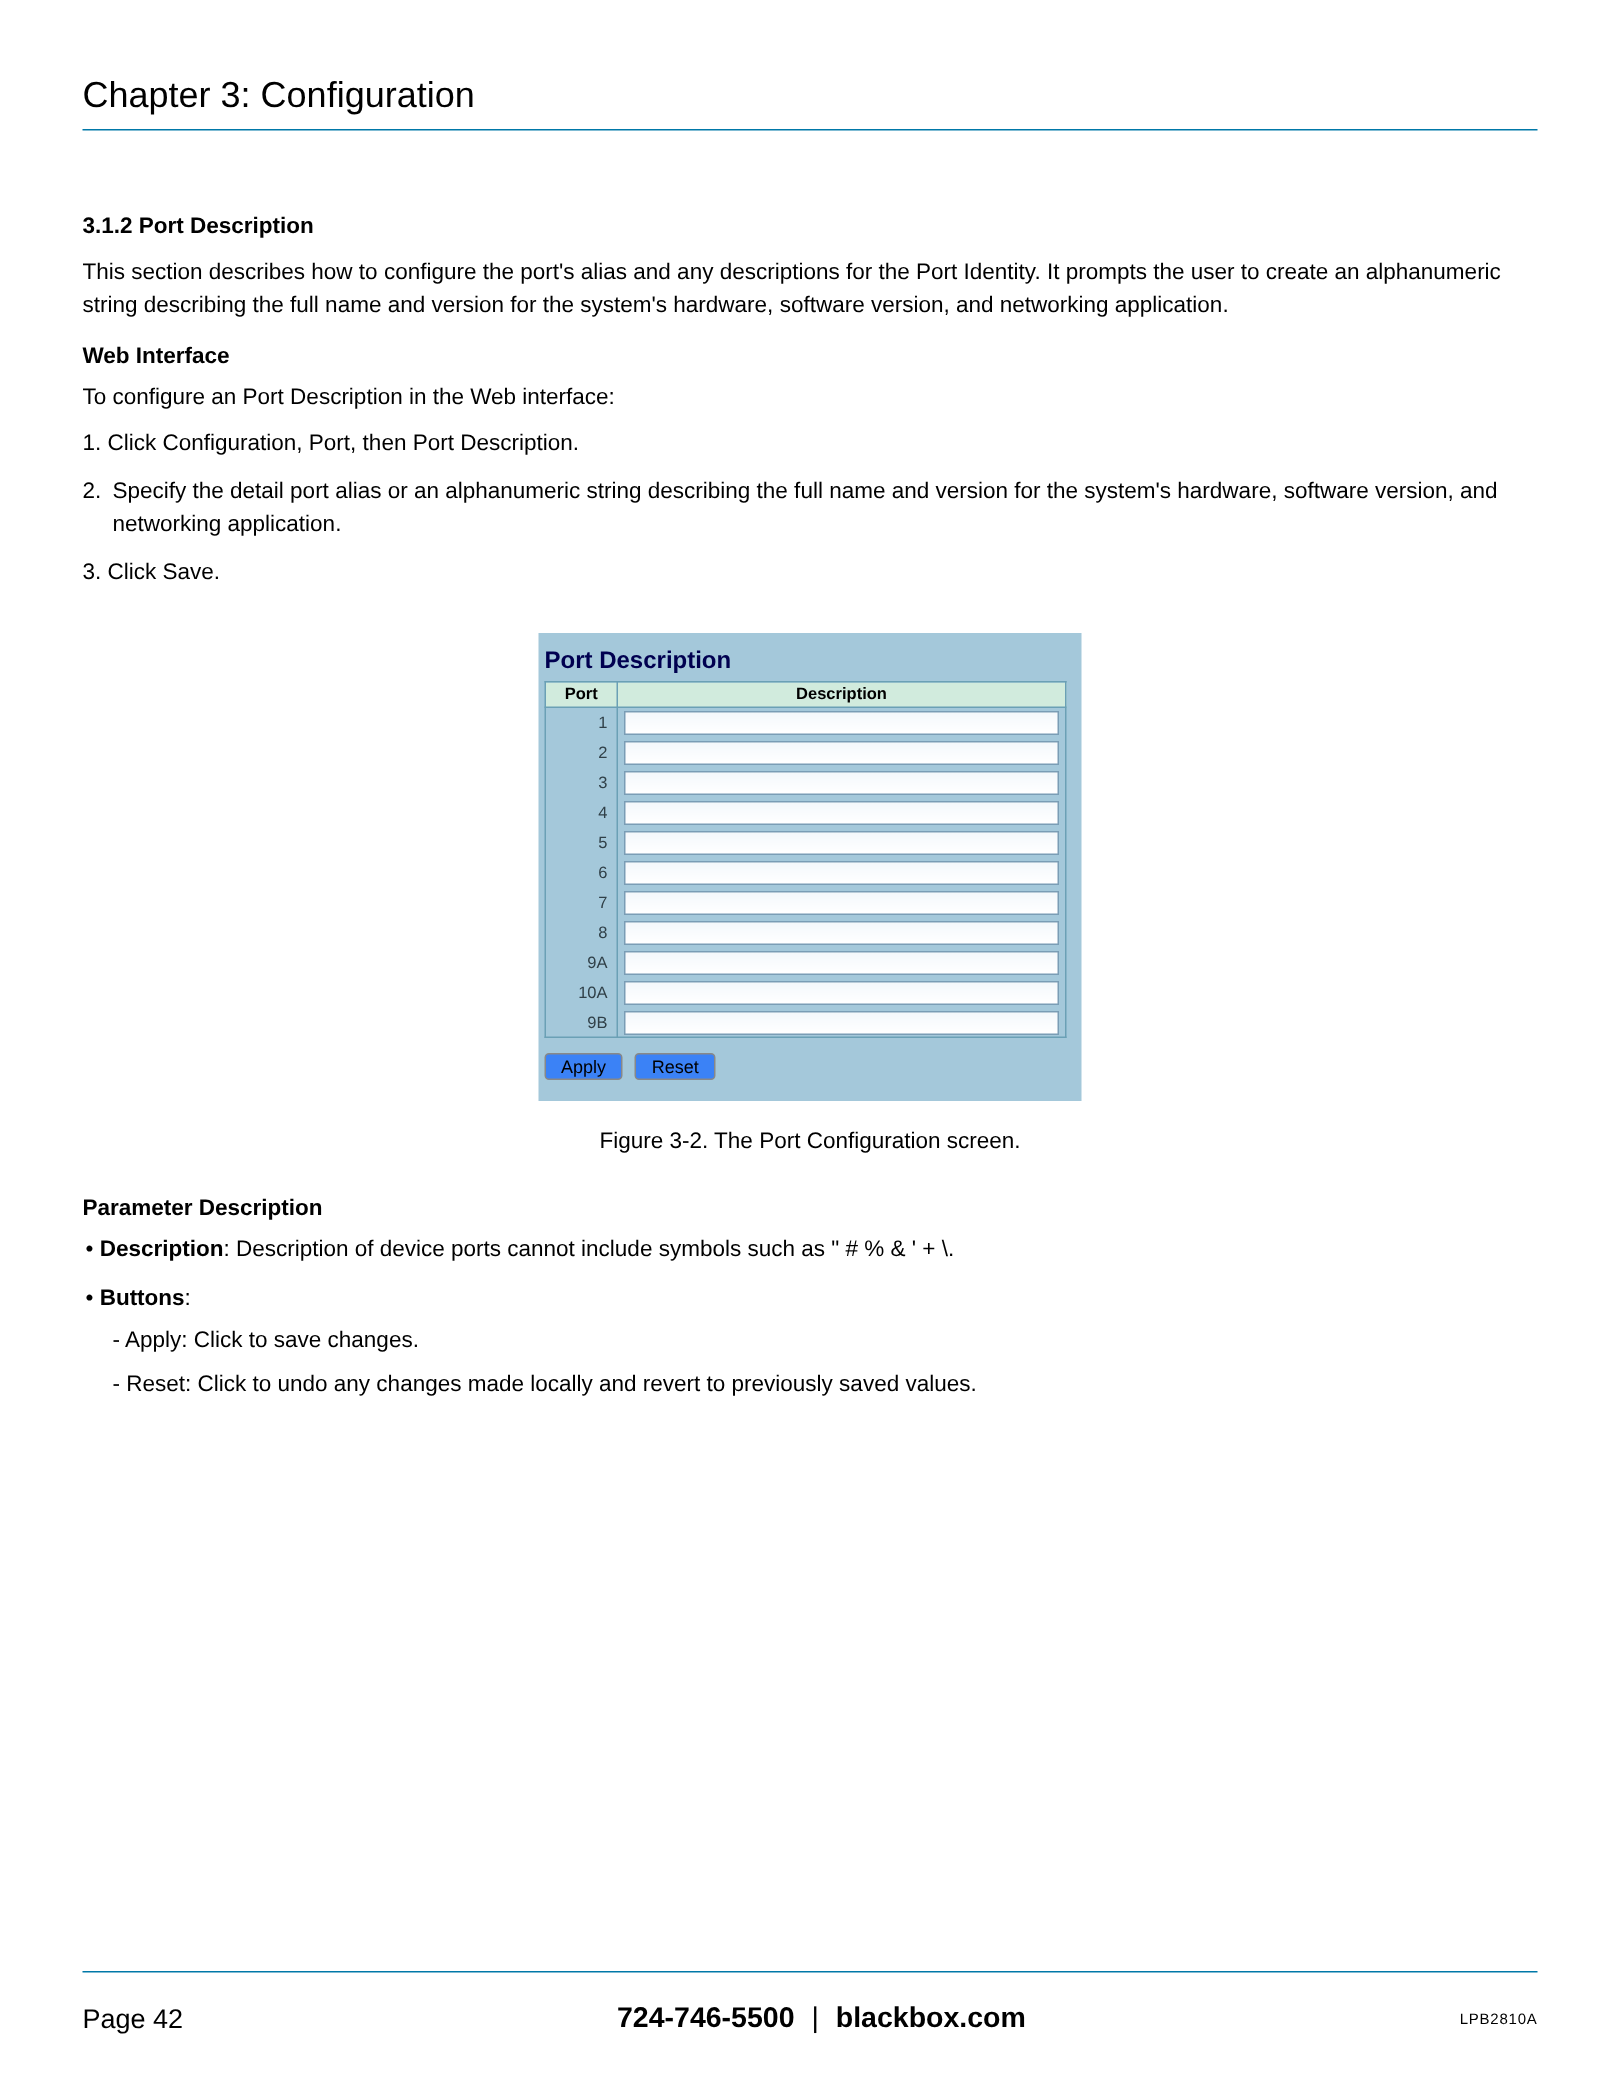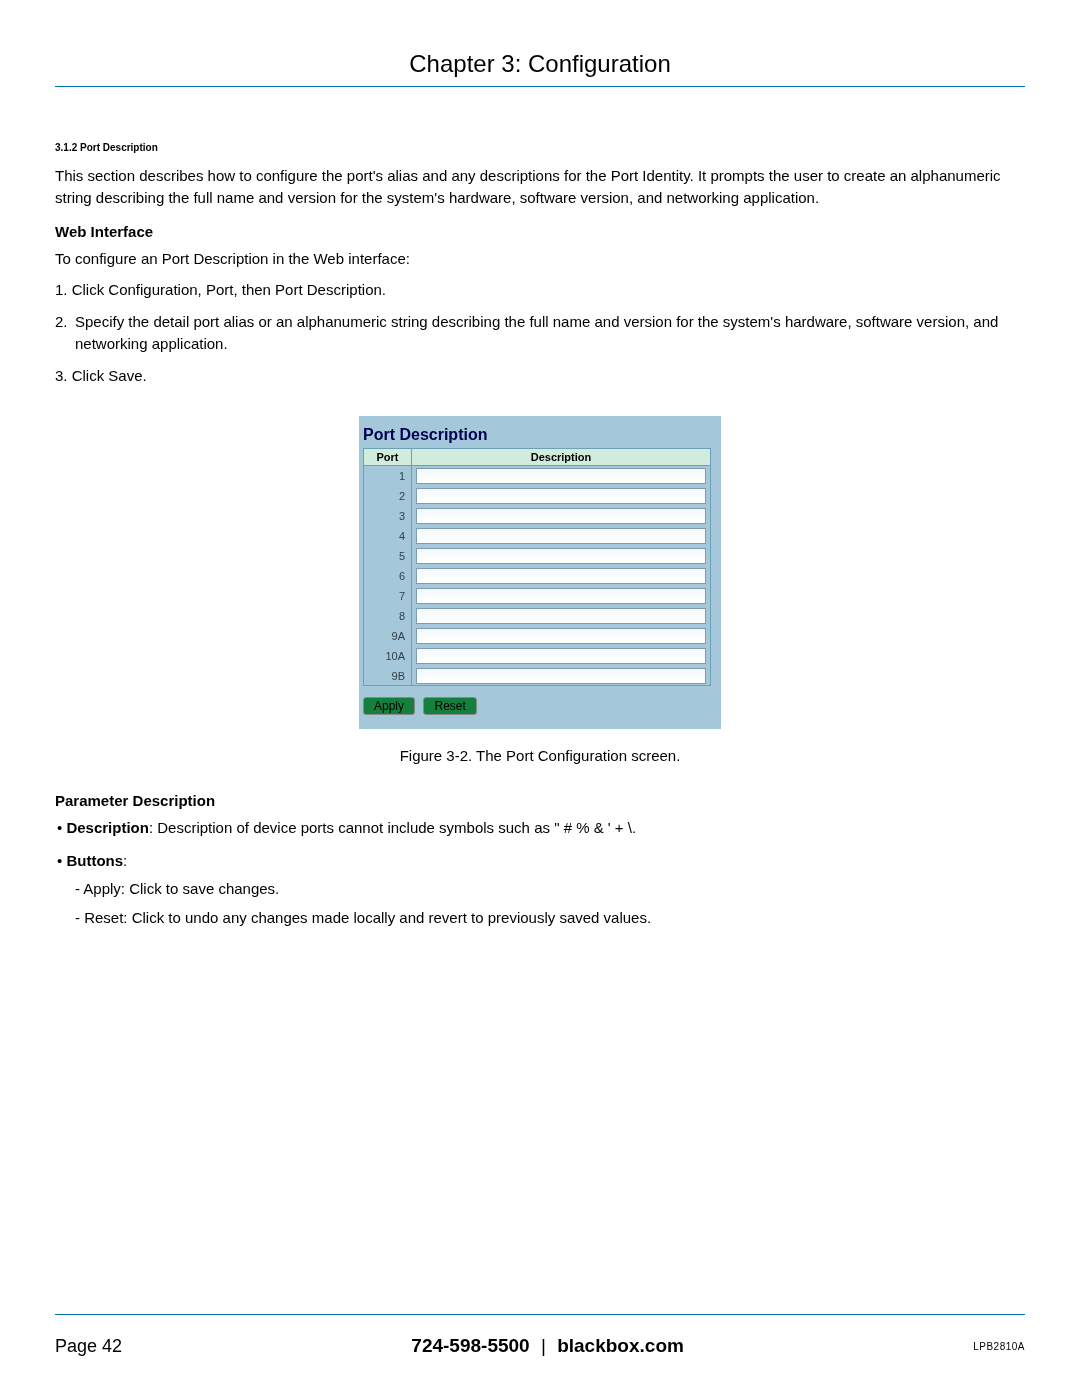--- a/index.html
+++ b/index.html
@@ -12,24 +12,23 @@
       position: relative;
       padding: 50px 55px 0 55px;
     }
     .chapter-title {
       font-size: 24px;
       font-weight: 400;
       color: #000;
       padding-bottom: 8px;
       border-bottom: 1.5px solid #0078a8;
       margin-bottom: 55px;
-      text-align: center;
     }
     .section-heading {
-      font-size: 10px;
+      font-size: 15px;
       font-weight: 600;
       margin-bottom: 12px;
     }
     .para {
       font-size: 15px;
       line-height: 1.45;
       margin-bottom: 14px;
     }
     .sub-heading {
       font-size: 15px;
@@ -96,21 +95,21 @@
       font-size: 11px;
       padding: 0 2px;
     }
     .pd-buttons {
       margin-top: 10px;
     }
     .pd-btn {
       font-family: Arial, sans-serif;
       font-size: 12px;
       padding: 1px 10px;
-      background: #15803d;
+      background: #3b82f6;
       border: 1px solid #888;
       border-radius: 3px;
       cursor: pointer;
       margin-right: 4px;
     }
     .figure-caption {
       text-align: center;
       font-size: 15px;
       margin-top: 18px;
       margin-bottom: 28px;
@@ -243,18 +242,18 @@
   <div class="bullet-item">
     • <span class="b">Buttons</span><span>:</span>
     <div class="sub-bullet">- Apply: Click to save changes.</div>
     <div class="sub-bullet">- Reset: Click to undo any changes made locally and revert to previously saved values.</div>
   </div>
 </div>
 
 <div class="footer">
   <div class="footer-page">Page 42</div>
   <div class="footer-center">
-    <span>724-598-5500</span>
+    <span>724-746-5500</span>
     <span class="sep">|</span>
     <span>blackbox.com</span>
   </div>
   <div class="footer-code">LPB2810A</div>
 </div>
 
 </body></html>

